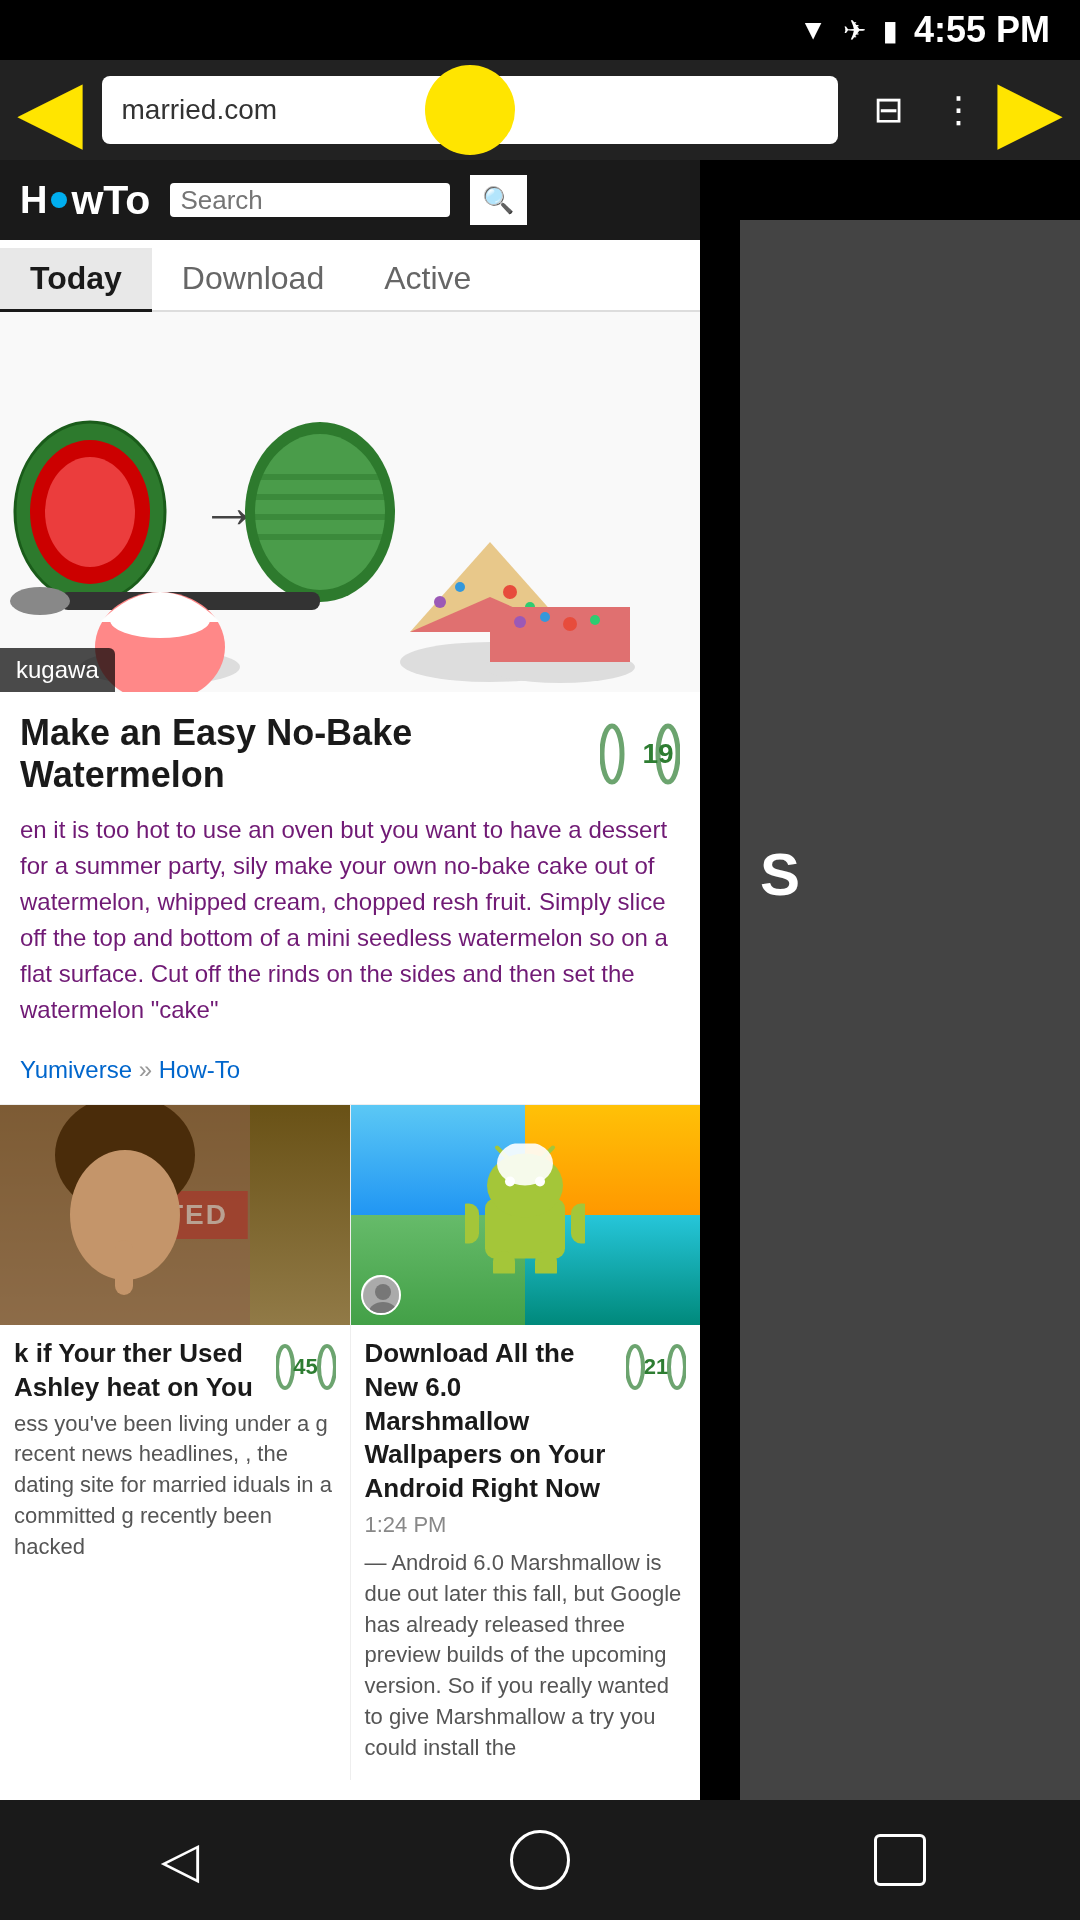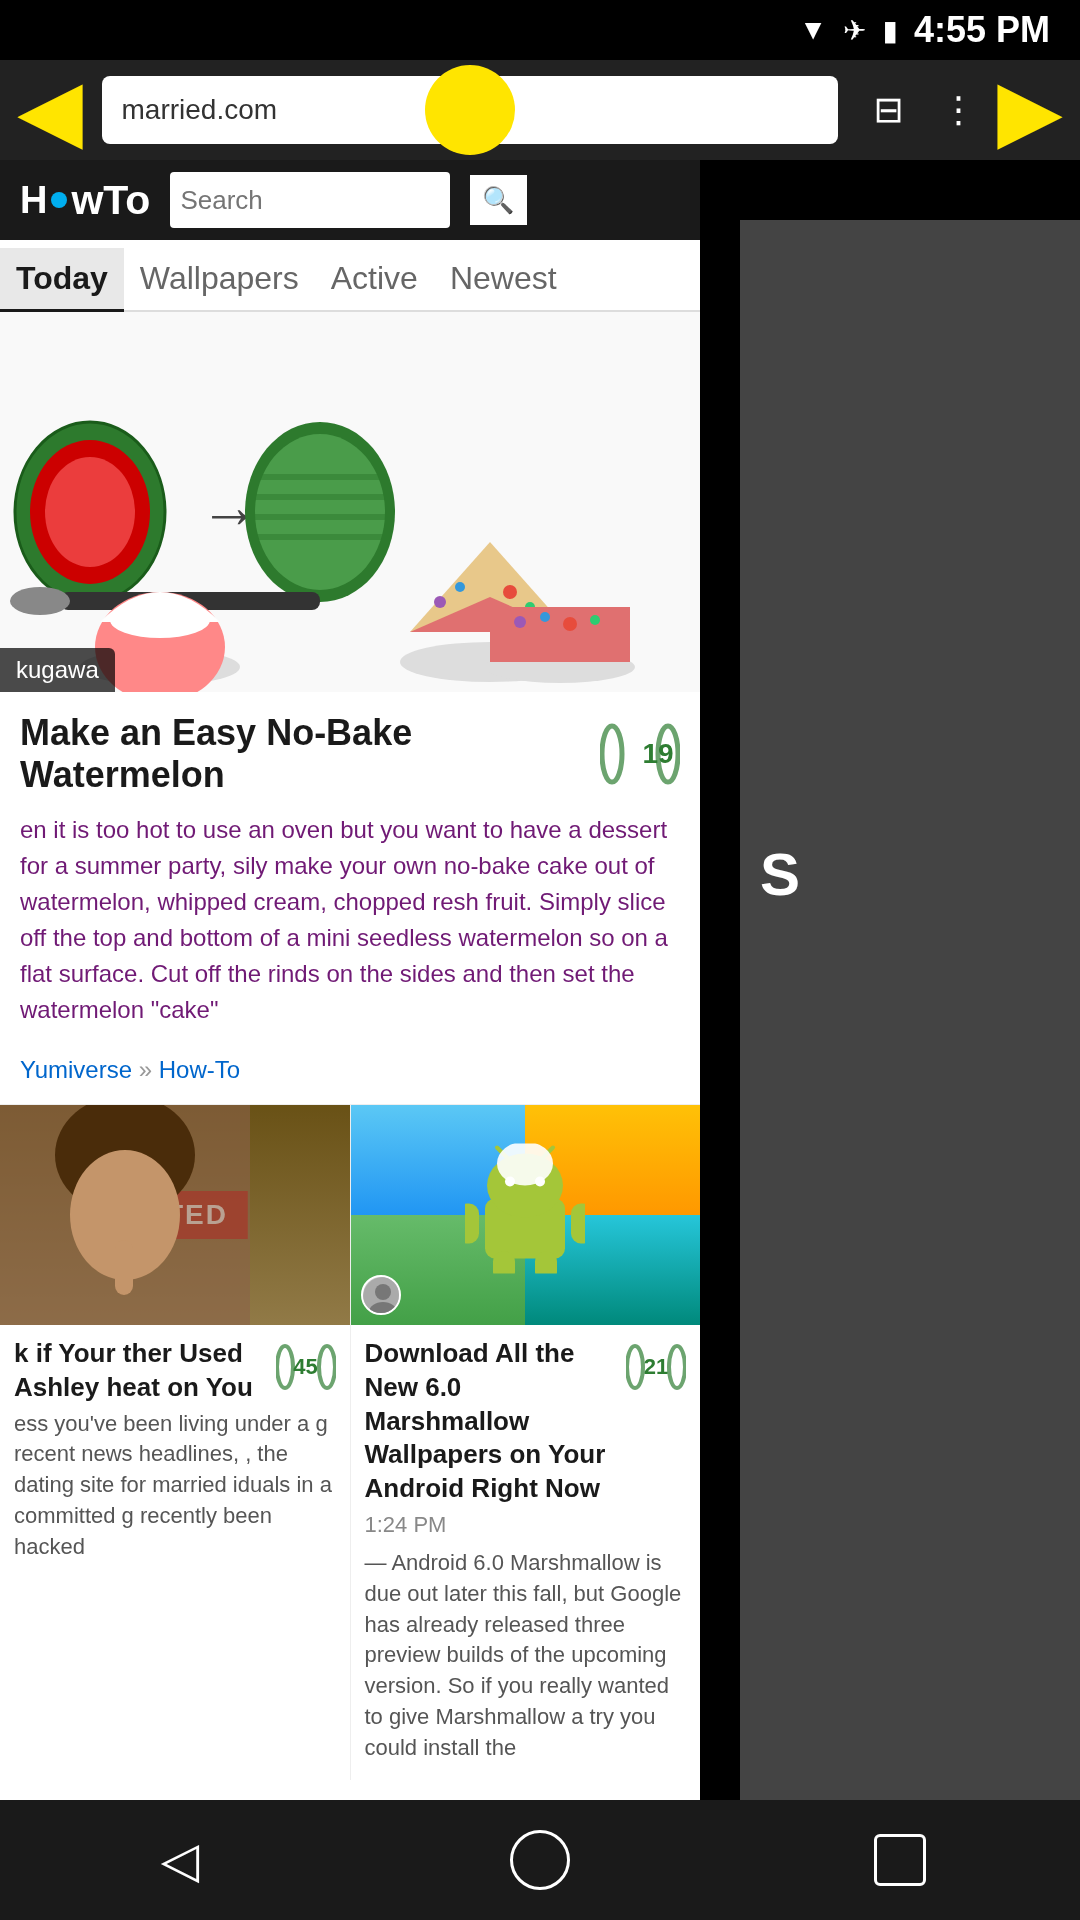--- a/index.html
+++ b/index.html
@@ -145,21 +145,21 @@
       color: #999;
       position: relative;
     }
     .search-input-wrap {
       position: relative;
     }
     .search-input-wrap input {
       background: #fff;
       border: none;
       border-radius: 4px;
-      height: 56px;
+      height: 34px;
       width: 280px;
       padding: 0 10px;
       font-size: 26px;
       color: #999;
     }
     .search-btn {
       background: #fff;
       border: none;
       padding: 0 12px;
       height: 50px;
@@ -170,21 +170,21 @@
 
     
     .nav-tabs {
       display: flex;
       border-bottom: 2px solid #ddd;
       background: #fff;
       height: 72px;
       align-items: flex-end;
     }
     .nav-tab {
-      padding: 12px 16px;
+      padding: 12px 30px;
       font-size: 32px;
       color: #666;
       cursor: pointer;
       border-bottom: 3px solid transparent;
       margin-bottom: -2px;
     }
     .nav-tab.active {
       color: #1a1a1a;
       border-bottom: 3px solid #1a1a1a;
       background: #e8e8e8;
@@ -498,27 +498,24 @@
         <input type="text" class="search-bar" placeholder="Search" style="">
       </div>
       <button class="search-btn">🔍</button>
     </div>
 
     <div class="nav-tabs">
       <div class="nav-tab active">
         <span>Today</span>
       </div>
       <div class="nav-tab">
-        <span>Wallpapers</span>
+        <span>Download</span>
       </div>
       <div class="nav-tab">
         <span>Active</span>
-      </div>
-      <div class="nav-tab">
-        <span>Newest</span>
       </div>
     </div>
 
     <div class="main-article-image">
       <svg class="wm-svg-container" viewBox="0 0 700 380" xmlns="http://www.w3.org/2000/svg">
 
         <rect width="700" height="380" fill="#f9f9f9"></rect>
 
         <ellipse cx="90" cy="200" rx="75" ry="90" fill="#2d7a2d"></ellipse>
         <ellipse cx="90" cy="200" rx="60" ry="72" fill="#c00"></ellipse>

